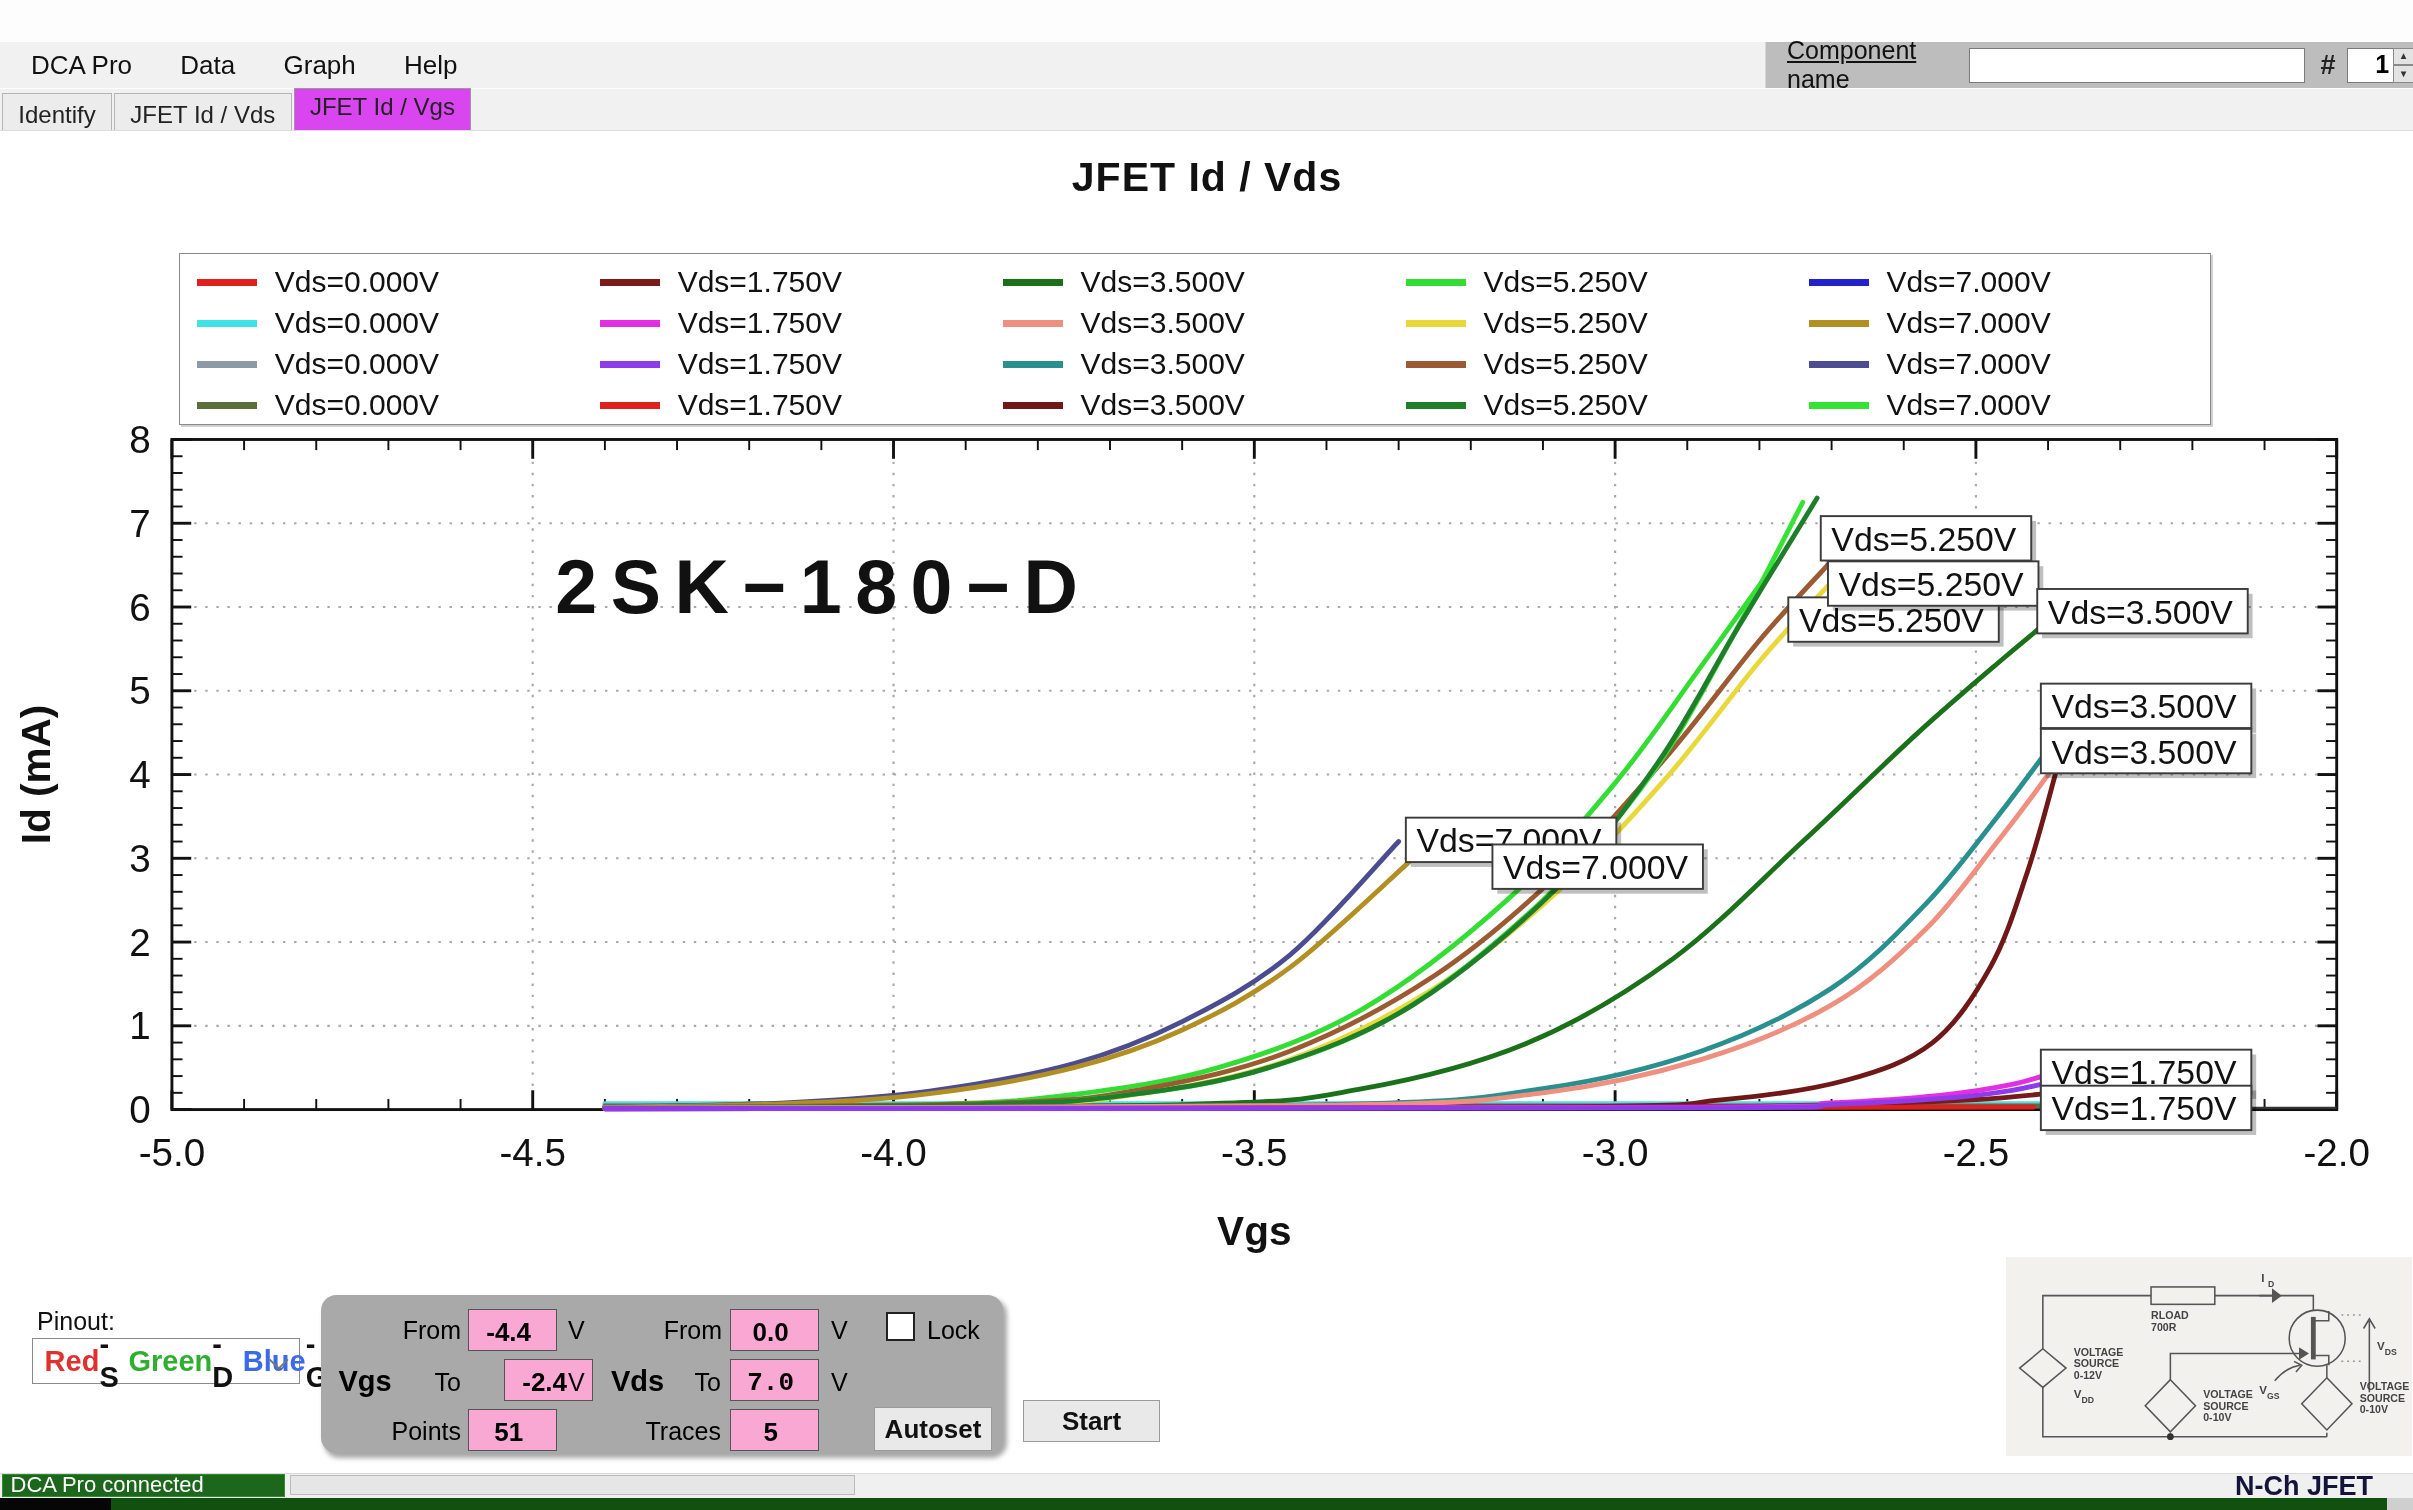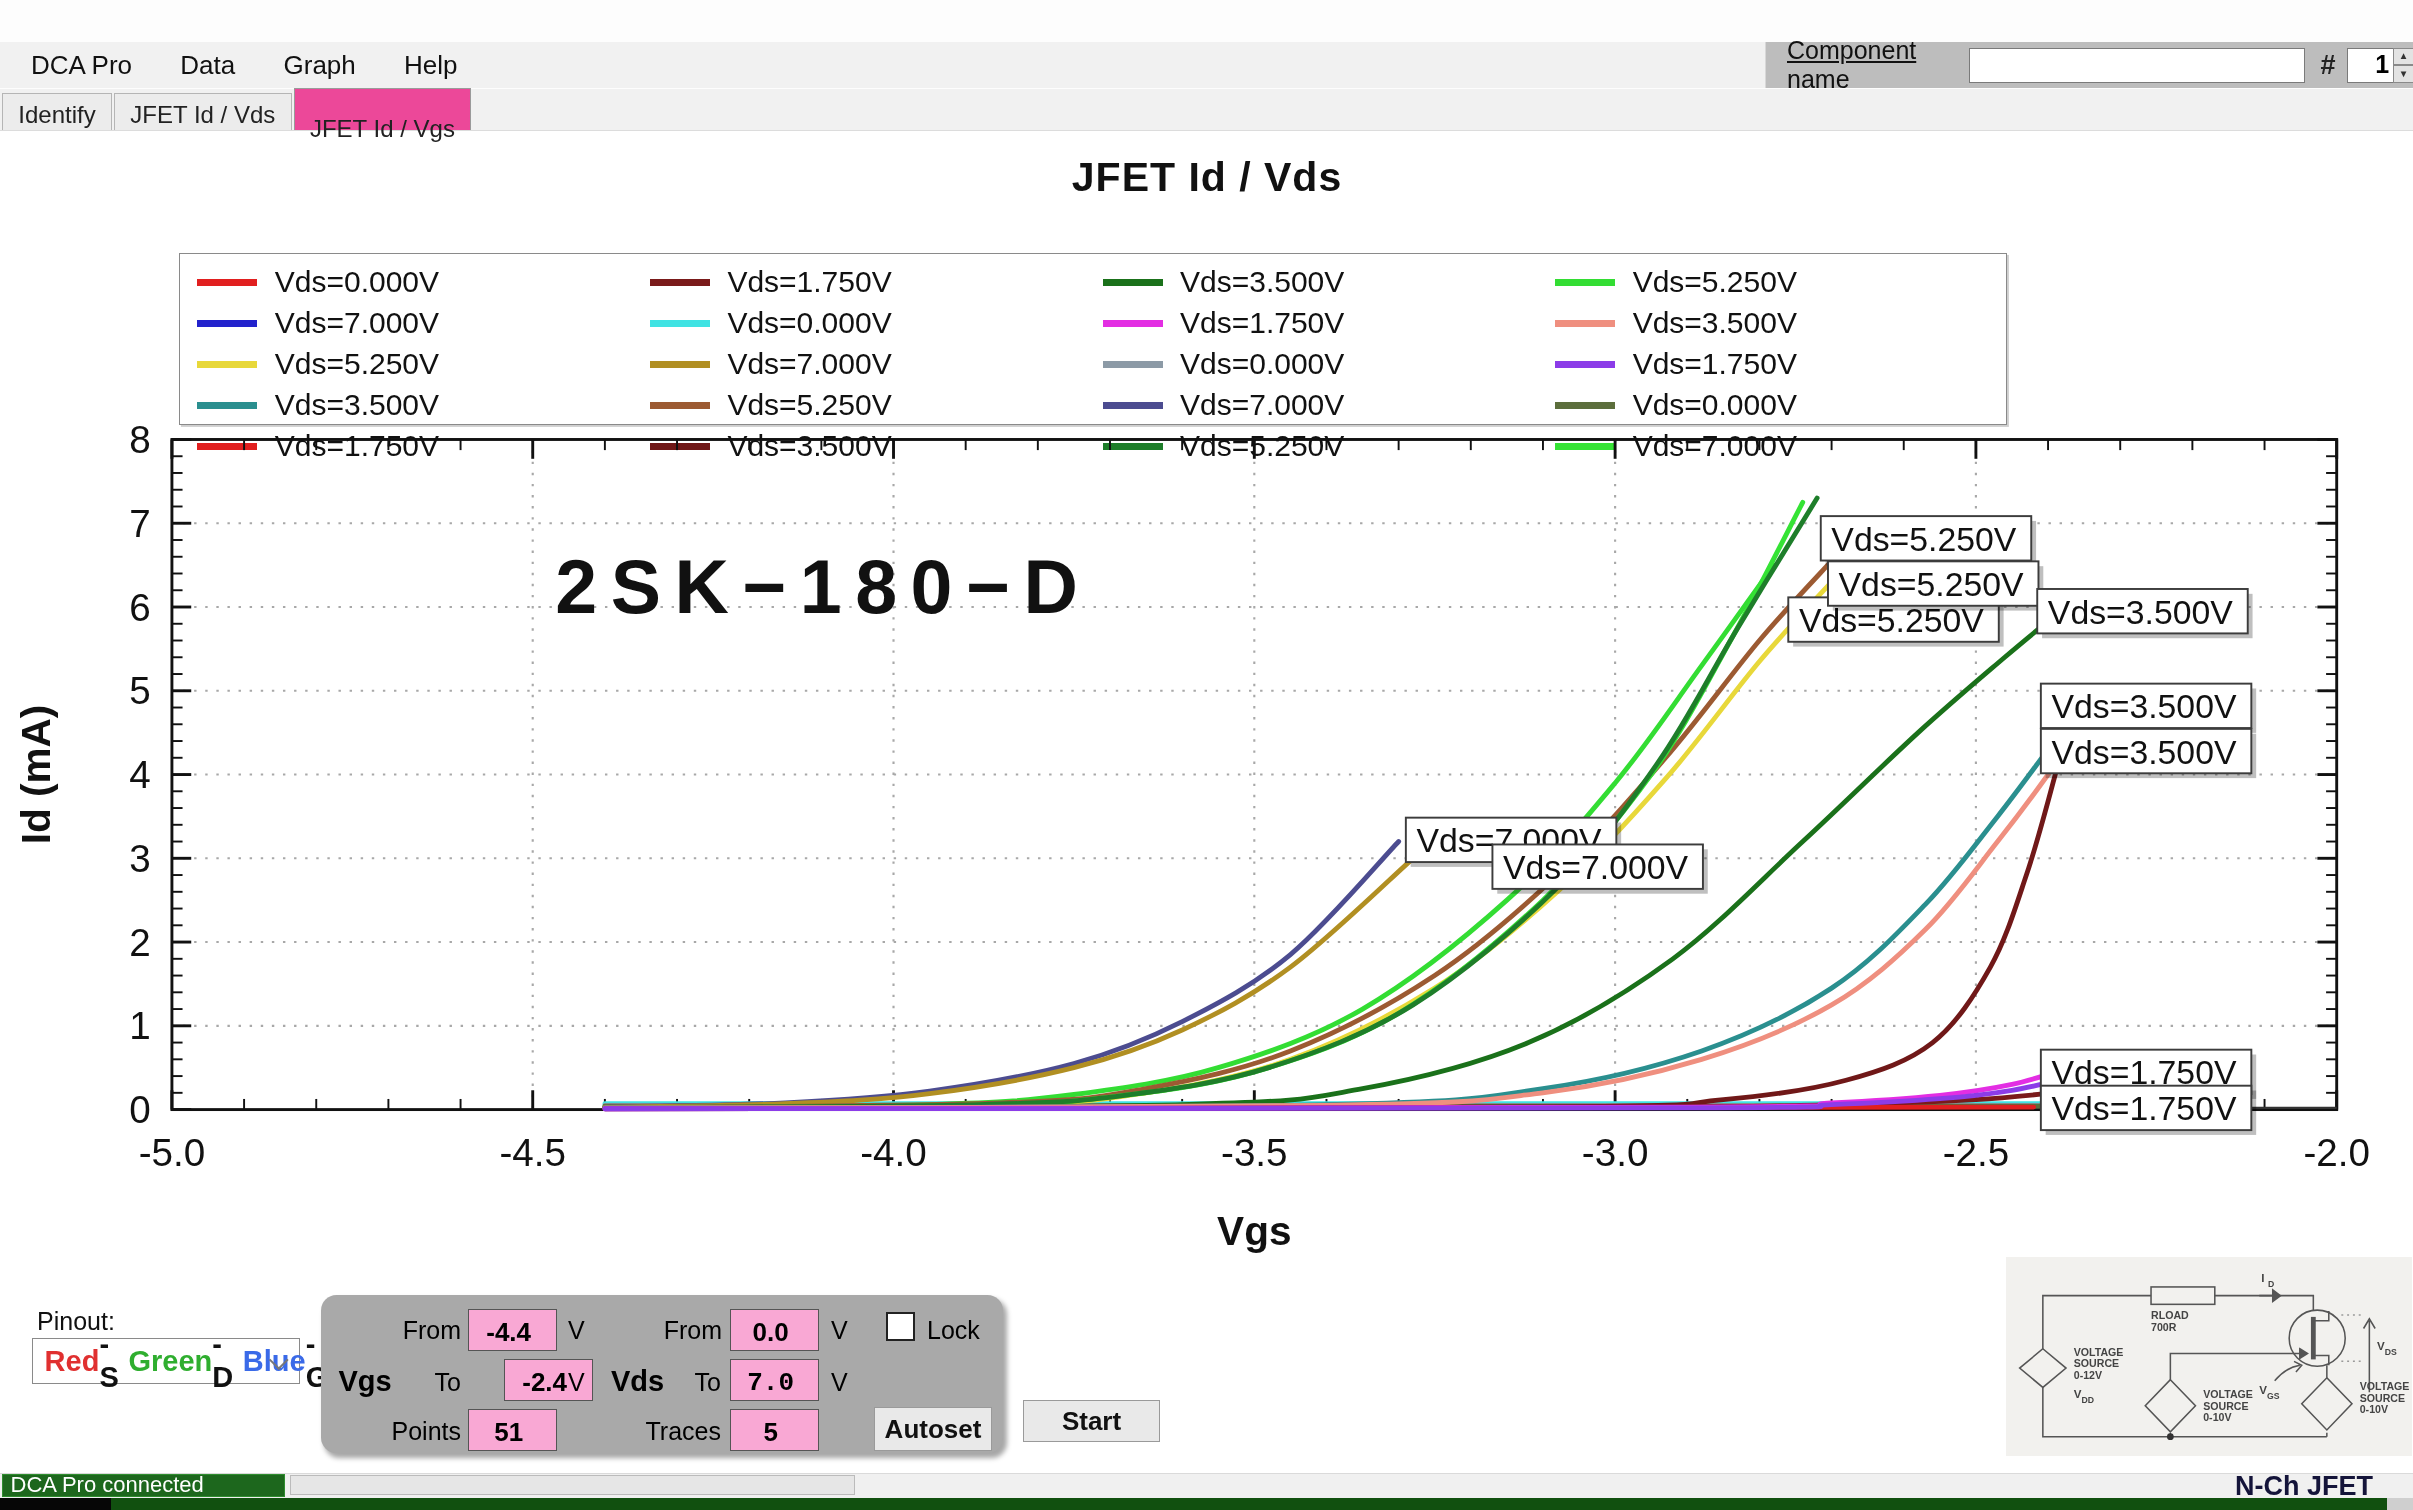--- a/index.html
+++ b/index.html
@@ -25,27 +25,27 @@
   .component-input { width:348px; height:35px; margin-left:15.4px; border:1.9px solid #7a7a7a; background:#fff; font-size:25px; padding:0 5.8px; }
   .hash-label { font-size:27px; font-weight:bold; color:#222; margin-left:15.4px; }
   .spinner { display:flex; margin-left:11.6px; height:35px; }
   .spinner-value { width:46px; height:35px; background:#fff; border:1.9px solid #7a7a7a; border-right:none; font-size:25px; font-weight:bold; text-align:right; padding:1.9px 3.9px 0 0; }
   .spinner-btns { display:flex; flex-direction:column; width:21px; height:35px; }
   .spin-btn { flex:1; background:#e3e3e3; border:1px solid #8a8a8a; font-size:9.7px; line-height:7.7px; color:#333; display:flex; align-items:center; justify-content:center; }
 
   
   .tabrow { position:absolute; left:0; top:89px; width:2414px; height:42px; background:#f1f1f1; display:flex; align-items:flex-end; border-bottom:1px solid #dcdcdc; }
   .tab { font-size:24px; color:#222; padding:6.8px 15.4px 5.8px 15.4px; border:1px solid #b5b5b5; border-bottom:none; background:#ececec; margin-left:1.9px; height:37px; }
-  .tab.active { background:#ec4899; height:42px; padding-top:26px; border-color:#9a9a9a; position:relative; z-index:2; }
+  .tab.active { background:#d946ef; height:42px; padding-top:4px; border-color:#9a9a9a; position:relative; z-index:2; }
 
   
   .main { position:absolute; left:0; top:131px; width:2414px; height:1344px; background:#fff; }
   .chart-title { position:absolute; left:0; top:23px; width:2414px; text-align:center; font-size:41px; font-weight:bold; color:#111; letter-spacing:1px; }
 
-  .legend { position:absolute; left:179px; top:122px; width:1828px; height:172px; background:#fff; border:1.9px solid #8a8a8a; box-shadow:1.9px 1.9px 0 #cfcfcf; display:grid; grid-template-columns:repeat(4,1fr); align-content:start; padding:7.7px 5.8px 0 9.7px; }
+  .legend { position:absolute; left:179px; top:122px; width:2032px; height:172px; background:#fff; border:1.9px solid #8a8a8a; box-shadow:1.9px 1.9px 0 #cfcfcf; display:grid; grid-template-columns:repeat(5,1fr); align-content:start; padding:7.7px 5.8px 0 9.7px; }
   .legend-entry { display:flex; align-items:center; height:41px; }
   .legend-swatch { width:60px; height:6.8px; margin:0 17.4px 0 7.7px; flex:none; }
   .legend-label { font-size:30px; color:#111; }
 
   #chart { position:absolute; left:0; top:294px; }
 
   
   .pinout-label { position:absolute; left:37px; top:1176px; font-size:25px; color:#111; }
   .pinout-select { position:absolute; left:32px; top:1207px; width:268px; height:46px; background:#fff; border:1.9px solid #8a8a8a; display:flex; align-items:center; font-size:29px; font-weight:bold; padding-left:11.6px; }
   .pinout-select .chev { position:absolute; right:13.5px; top:13.5px; width:13.5px; height:13.5px; border-right:2.9px solid #777; border-bottom:2.9px solid #777; transform:rotate(45deg); }

